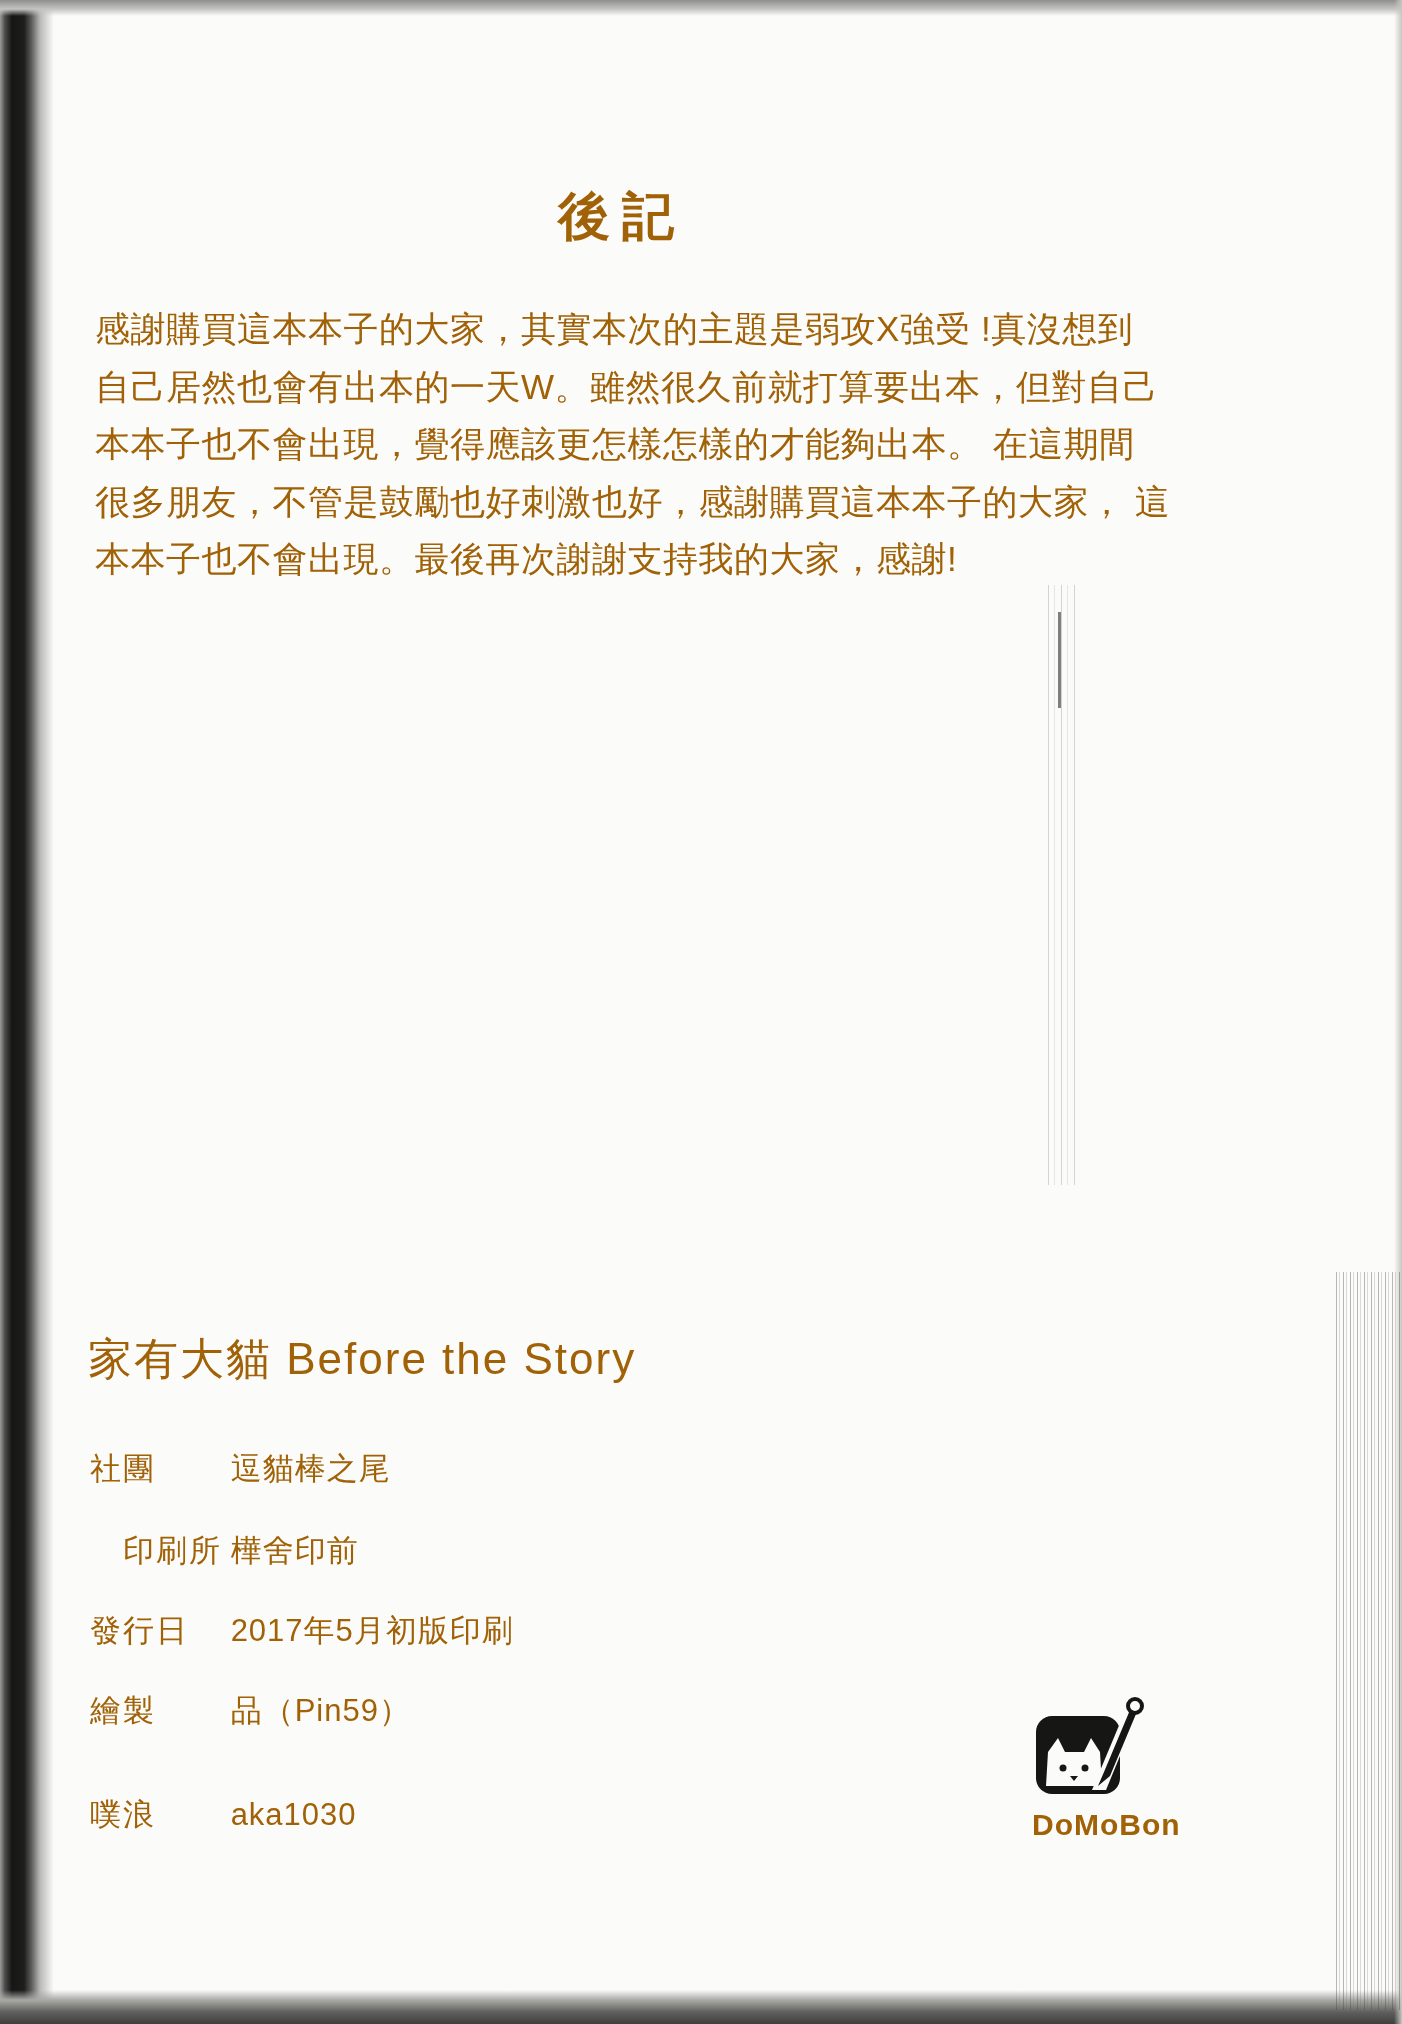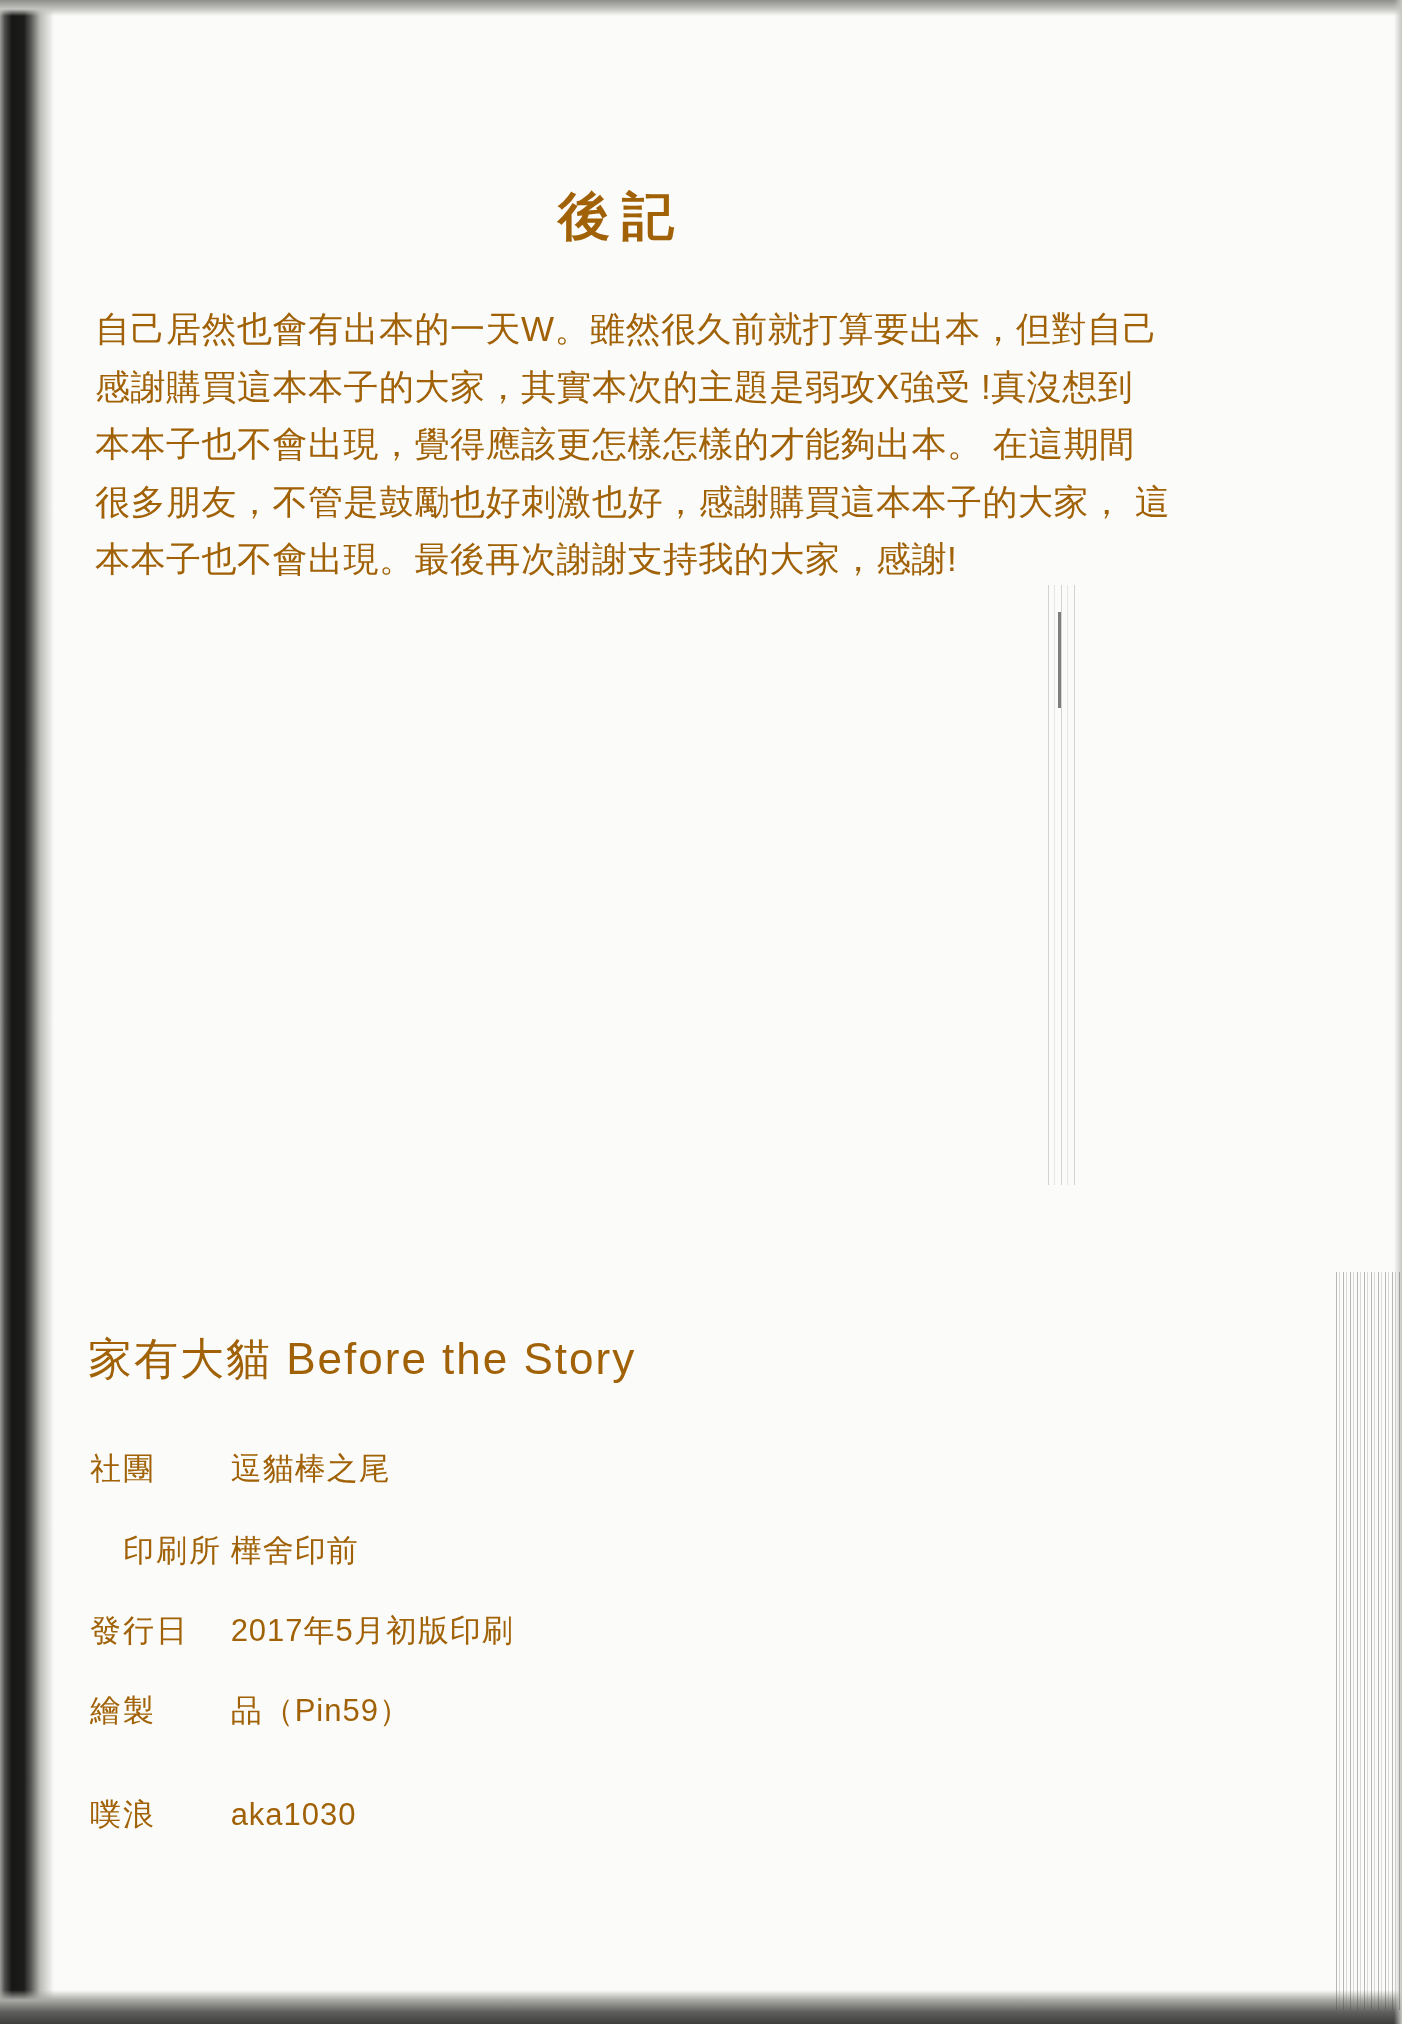--- a/index.html
+++ b/index.html
@@ -88,22 +88,22 @@
   <div class="edge-top"></div>
   <div class="edge-bottom"></div>
   <div class="edge-right"></div>
   <div class="scratch-mid"></div>
   <div class="scratch-mid-dark"></div>
   <div class="scratch-corner"></div>
 
   <div class="afterword-title">後記</div>
 
   <div class="afterword">
+    <div class="line">感謝購買這本本子的大家，其實本次的主題是弱攻X強受 !真沒想到</div>
     <div class="line">自己居然也會有出本的一天W。雖然很久前就打算要出本，但對自己</div>
-    <div class="line">感謝購買這本本子的大家，其實本次的主題是弱攻X強受 !真沒想到</div>
     <div class="line">本本子也不會出現，覺得應該更怎樣怎樣的才能夠出本。 在這期間</div>
     <div class="line">很多朋友，不管是鼓勵也好刺激也好，感謝購買這本本子的大家， 這</div>
     <div class="line">本本子也不會出現。最後再次謝謝支持我的大家，感謝!</div>
   </div>
 
   <div class="book-title">家有大貓 Before the Story</div>
 
   <div class="credits">
     <div class="credit-row">
       <span class="lbl">社團</span>
@@ -120,14 +120,32 @@
     <div class="credit-row">
       <span class="lbl">繪製</span>
       <span class="val">品（Pin59）</span>
     </div>
     <div class="credit-row">
       <span class="lbl">噗浪</span>
       <span class="val">aka1030</span>
     </div>
   </div>
 
+  <div class="publisher">
+    <svg class="mark" viewBox="0 0 118 108">
+
+      <rect x="4" y="22" width="84" height="78" rx="16" fill="#161614"></rect>
+
+      <path d="M14 92 L16 58 L26 44 L33 58 L52 58 L59 44 L68 58 L70 92 Z" fill="#fbfbf9"></path>
+      <circle cx="31" cy="74" r="3.5" fill="#161614"></circle>
+      <circle cx="53" cy="74" r="3.5" fill="#161614"></circle>
+      <path d="M38 82 L46 82 L42 87 Z" fill="#161614"></path>
+
+      <path d="M96 10 L60 96 L74 96 L106 18 Z" fill="#fbfbf9"></path>
+
+      <path d="M98 16 L72 78 L66 92 L78 82 L104 20 Z" fill="#161614"></path>
+
+      <circle cx="103" cy="12" r="7" fill="none" stroke="#161614" stroke-width="4"></circle>
+    </svg>
+    <div class="name">DoMoBon</div>
+  </div>
 
 </div>
 
 </body></html>

